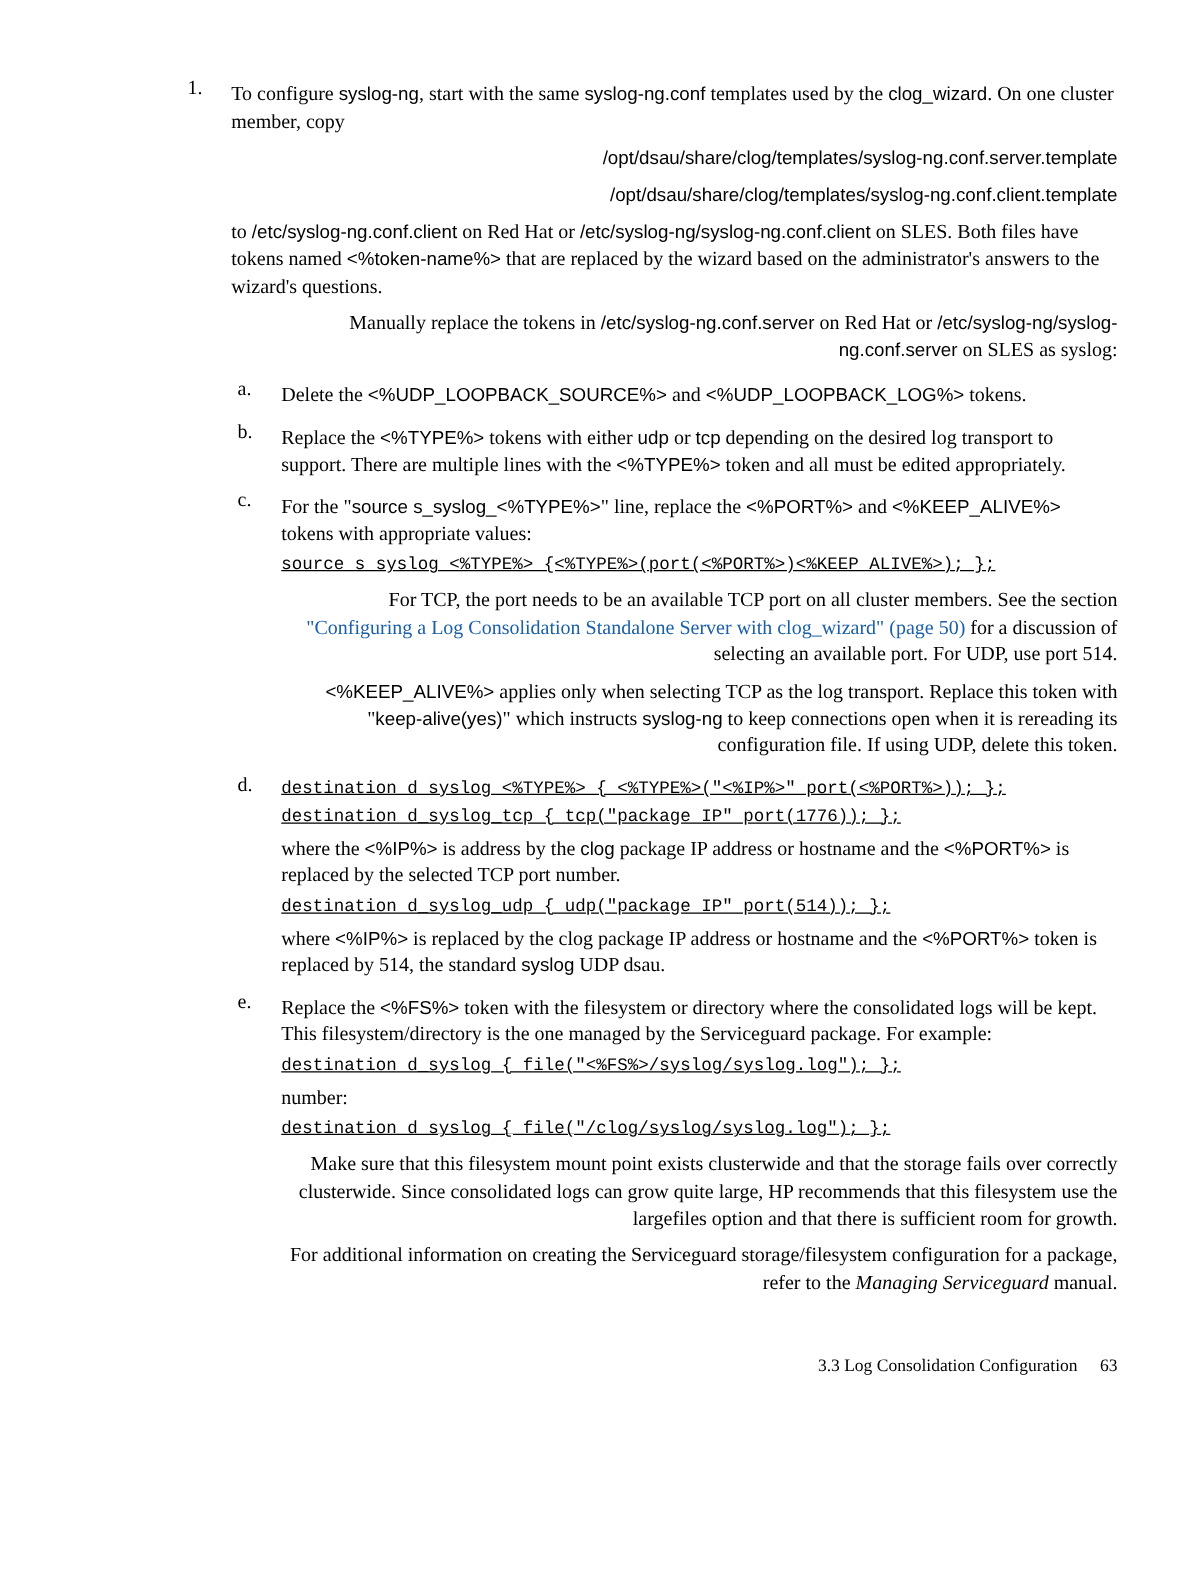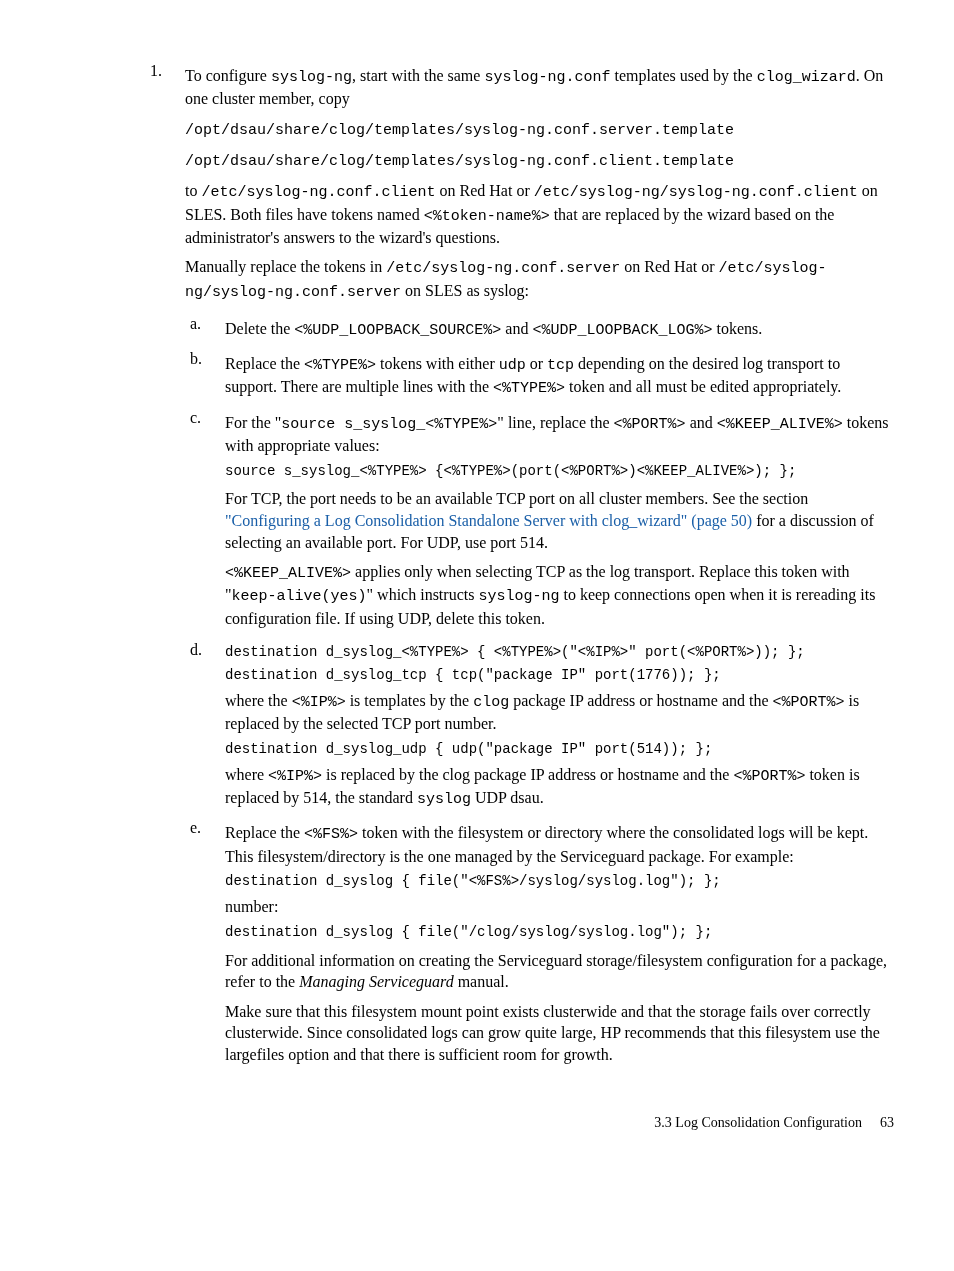--- a/index.html
+++ b/index.html
@@ -7,54 +7,55 @@
     font-size: 16px;
     line-height: 1.35;
     color: #000;
     background: #fff;
     margin: 0;
     padding: 60px 60px 40px 60px;
     width: 954px;
     box-sizing: border-box;
   }
   code, .mono {
-    font-family: Liberation Mono, monospace;
+    font-family: Liberation Sans, sans-serif;
     font-size: 15px;
   }
   .ol-item {
     display: flex;
     margin-bottom: 2px;
   }
   .ol-marker-1 {
     width: 35px;
     flex-shrink: 0;
     margin-left: 90px;
   }
   .ol-body-1 { flex: 1; }
   .ol-marker-a {
     width: 35px;
     flex-shrink: 0;
     margin-left: 130px;
   }
   .ol-body-a { flex: 1; }
   p { margin: 5px 0; }
-  .para { margin: 8px 0; }
+  .para { margin: 8px 0; text-align: right; }
   .link { color: #1a5fa8; }
   .ital { font-style: italic; }
   .footer {
     display: flex;
     justify-content: flex-end;
     margin-top: 40px;
     font-size: 14px;
   }
   .footer span { margin-left: 18px; }
   .codeline {
     font-family: "Courier New", Courier, monospace;
     font-size: 14px;
     margin: 4px 0;
+    text-decoration: underline;
   }
 </style>
 </head>
 <body>
 
 <div class="ol-item">
   <div class="ol-marker-1">1.</div>
   <div class="ol-body-1">
     <p><span>To configure </span><code>syslog-ng</code><span>, start with the same </span><code>syslog-ng.conf</code><span> templates used by the </span><code>clog_wizard</code><span>. On one cluster member, copy</span></p>
     <p class="para"><code>/opt/dsau/share/clog/templates/syslog-ng.conf.server.template</code></p>
@@ -86,34 +87,34 @@
     <p class="para"><span>For TCP, the port needs to be an available TCP port on all cluster members. See the section </span><span class="link">"Configuring a Log Consolidation Standalone Server with clog_wizard" (page 50)</span><span> for a discussion of selecting an available port. For UDP, use port 514.</span></p>
     <p class="para"><code>&lt;%KEEP_ALIVE%&gt;</code><span> applies only when selecting TCP as the log transport. Replace this token with "</span><code>keep-alive(yes)</code><span>" which instructs </span><code>syslog-ng</code><span> to keep connections open when it is rereading its configuration file. If using UDP, delete this token.</span></p>
   </div>
 </div>
 
 <div class="ol-item">
   <div class="ol-marker-a">d.</div>
   <div class="ol-body-a">
     <div class="codeline">destination d_syslog_&lt;%TYPE%&gt; { &lt;%TYPE%&gt;("&lt;%IP%&gt;" port(&lt;%PORT%&gt;)); };</div>
     <div class="codeline">destination d_syslog_tcp { tcp("package IP" port(1776)); };</div>
-    <p><span>where the </span><code>&lt;%IP%&gt;</code><span> is templates by the </span><code>clog</code><span> package IP address or hostname and the </span><code>&lt;%PORT%&gt;</code><span> is replaced by the selected TCP port number.</span></p>
+    <p><span>where the </span><code>&lt;%IP%&gt;</code><span> is address by the </span><code>clog</code><span> package IP address or hostname and the </span><code>&lt;%PORT%&gt;</code><span> is replaced by the selected TCP port number.</span></p>
     <div class="codeline">destination d_syslog_udp { udp("package IP" port(514)); };</div>
     <p><span>where </span><code>&lt;%IP%&gt;</code><span> is replaced by the clog package IP address or hostname and the </span><code>&lt;%PORT%&gt;</code><span> token is replaced by 514, the standard </span><code>syslog</code><span> UDP dsau.</span></p>
   </div>
 </div>
 
 <div class="ol-item">
   <div class="ol-marker-a">e.</div>
   <div class="ol-body-a">
     <p><span>Replace the </span><code>&lt;%FS%&gt;</code><span> token with the filesystem or directory where the consolidated logs will be kept. This filesystem/directory is the one managed by the Serviceguard package. For example:</span></p>
     <div class="codeline">destination d_syslog { file("&lt;%FS%&gt;/syslog/syslog.log"); };</div>
     <p>number:</p>
     <div class="codeline">destination d_syslog { file("/clog/syslog/syslog.log"); };</div>
+    <p class="para">Make sure that this filesystem mount point exists clusterwide and that the storage fails over correctly clusterwide. Since consolidated logs can grow quite large, HP recommends that this filesystem use the largefiles option and that there is sufficient room for growth.</p>
     <p class="para"><span>For additional information on creating the Serviceguard storage/filesystem configuration for a package, refer to the </span><span class="ital">Managing Serviceguard</span><span> manual.</span></p>
-    <p class="para">Make sure that this filesystem mount point exists clusterwide and that the storage fails over correctly clusterwide. Since consolidated logs can grow quite large, HP recommends that this filesystem use the largefiles option and that there is sufficient room for growth.</p>
   </div>
 </div>
 
 <div class="footer">
   <span>3.3 Log Consolidation Configuration</span>
   <span>63</span>
 </div>
 
 </body></html>

